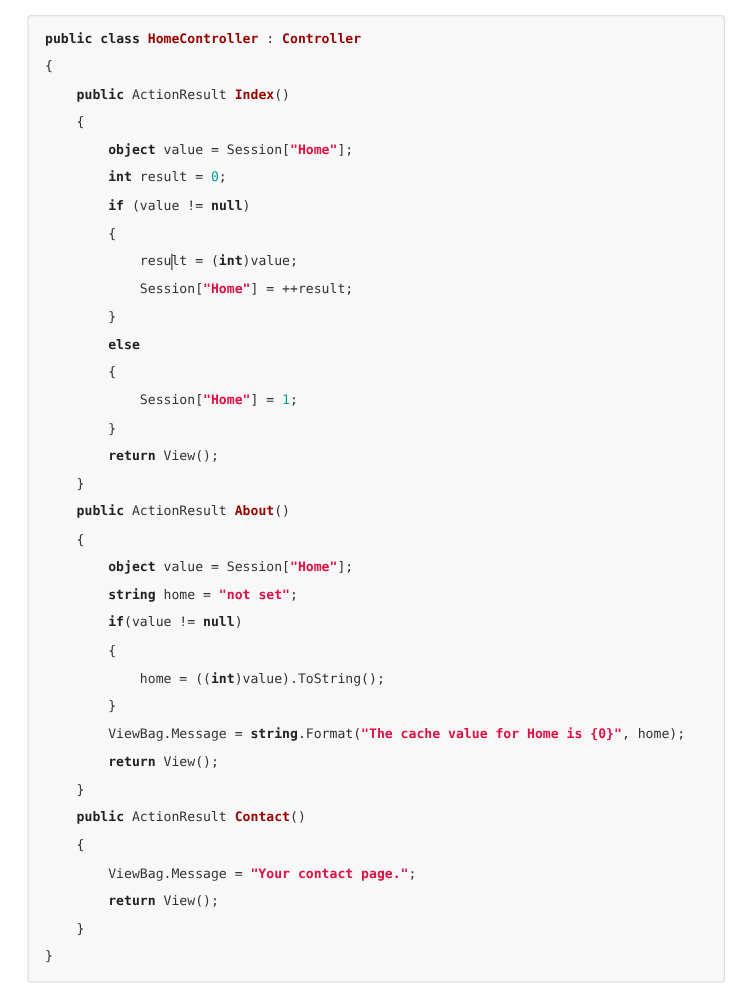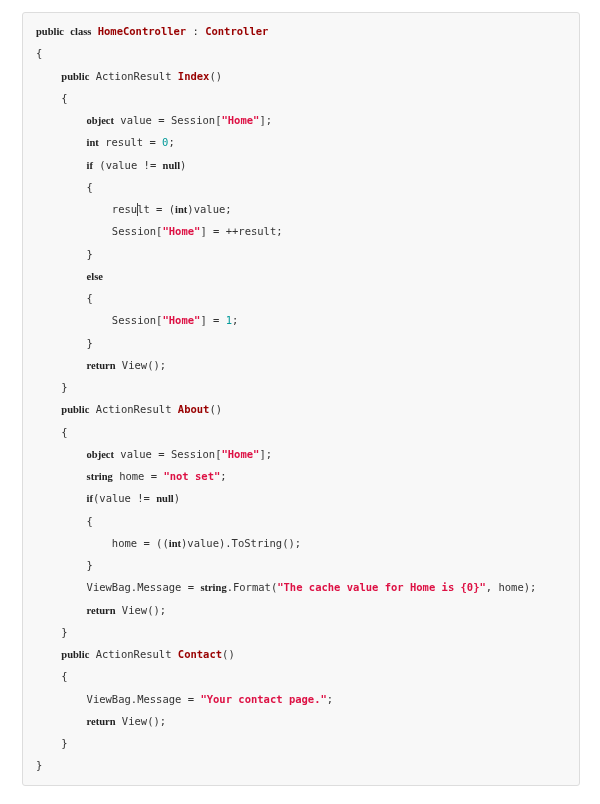--- a/index.html
+++ b/index.html
@@ -30,21 +30,21 @@
     overflow:hidden;
   }
   .code-line{
     white-space:pre;
     font-size:10.5px;
     line-height:22.25px;
     height:22.25px;
     color:var(--col-text);
   }
   .tok-p{color:var(--col-text);}
-  .tok-k{color:var(--col-keyword);font-weight:bold;font-family:Liberation Serif, serif;}
+  .tok-k{color:var(--col-keyword);font-weight:bold;}
   .tok-n{color:var(--col-name);font-weight:bold;text-align:center;}
   .tok-s{color:var(--col-string);font-weight:bold;}
   .tok-m{color:var(--col-number);}
   .caret{
     display:inline-block;
     width:1px;height:13px;
     margin:0 -0.5px;
     background:var(--col-caret);
     vertical-align:text-bottom;
     position:relative;top:1px;

